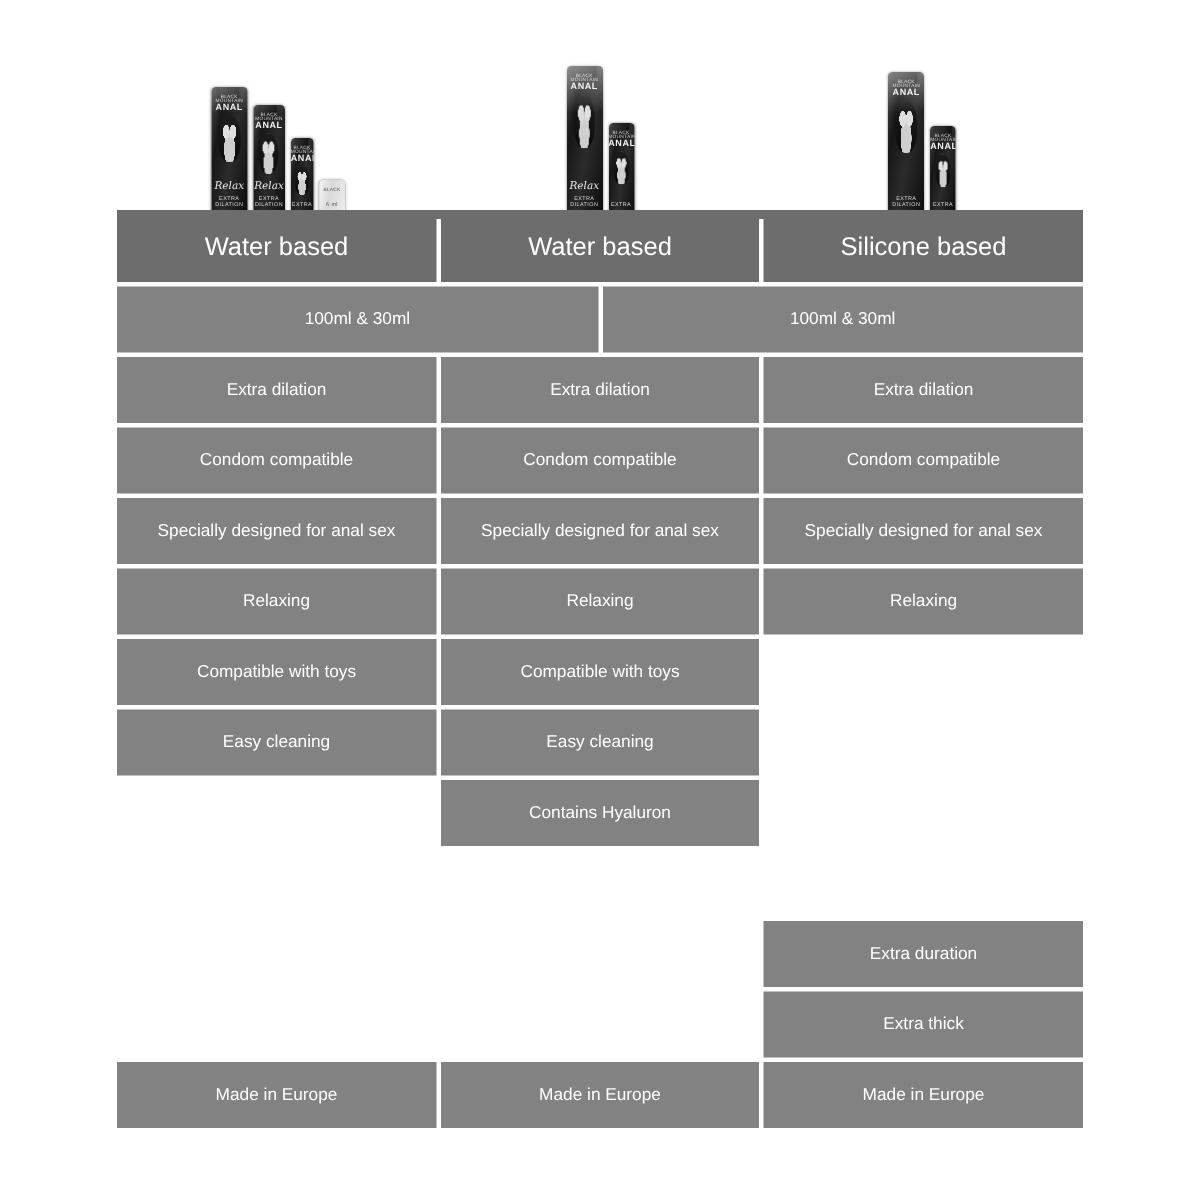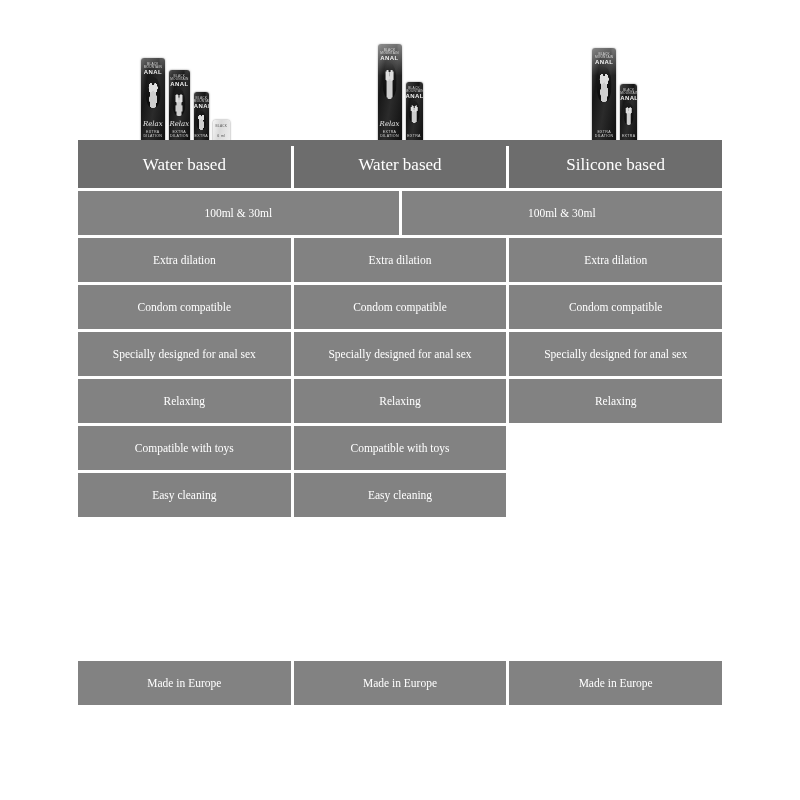--- a/index.html
+++ b/index.html
@@ -153,21 +153,20 @@
     display: flex;
     align-items: center;
     justify-content: center;
     text-align: center;
     color: #ffffff;
     font-size: 11.5px;
     background: #828282;
     padding: 4px 4px;
     box-sizing: border-box;
     line-height: 1.25;
-    font-family: Liberation Serif, serif;
   }
   .cell.empty {
     background: transparent;
   }
   .row.header .cell {
     background: #6d6d6d;
     font-size: 17px;
     min-height: 42px;
     align-items: flex-start;
     padding-top: 8px;
@@ -291,29 +290,36 @@
           <div class="cell">Compatible with toys</div>
           <div class="cell empty"></div>
         </div>
         <div class="row">
           <div class="cell">Easy cleaning</div>
           <div class="cell">Easy cleaning</div>
           <div class="cell empty"></div>
         </div>
         <div class="row">
           <div class="cell empty"></div>
-          <div class="cell empty"></div>
-        </div>
-        <div class="row">
-          <div class="cell empty"></div>
-          <div class="cell empty"></div>
-        </div>
-        <div class="row">
-          <div class="cell empty"></div>
-          <div class="cell empty"></div>
+          <div class="cell">Contains Hyaluron</div>
+          <div class="cell empty"></div>
+        </div>
+        <div class="row">
+          <div class="cell empty"></div>
+          <div class="cell empty"></div>
+        </div>
+        <div class="row">
+          <div class="cell empty"></div>
+          <div class="cell empty"></div>
+          <div class="cell">Extra duration</div>
+        </div>
+        <div class="row">
+          <div class="cell empty"></div>
+          <div class="cell empty"></div>
+          <div class="cell">Extra thick</div>
         </div>
         <div class="row">
           <div class="cell">Made in Europe</div>
           <div class="cell">Made in Europe</div>
           <div class="cell">Made in Europe</div>
         </div>
       </div>
   </div>
 
 </div>

